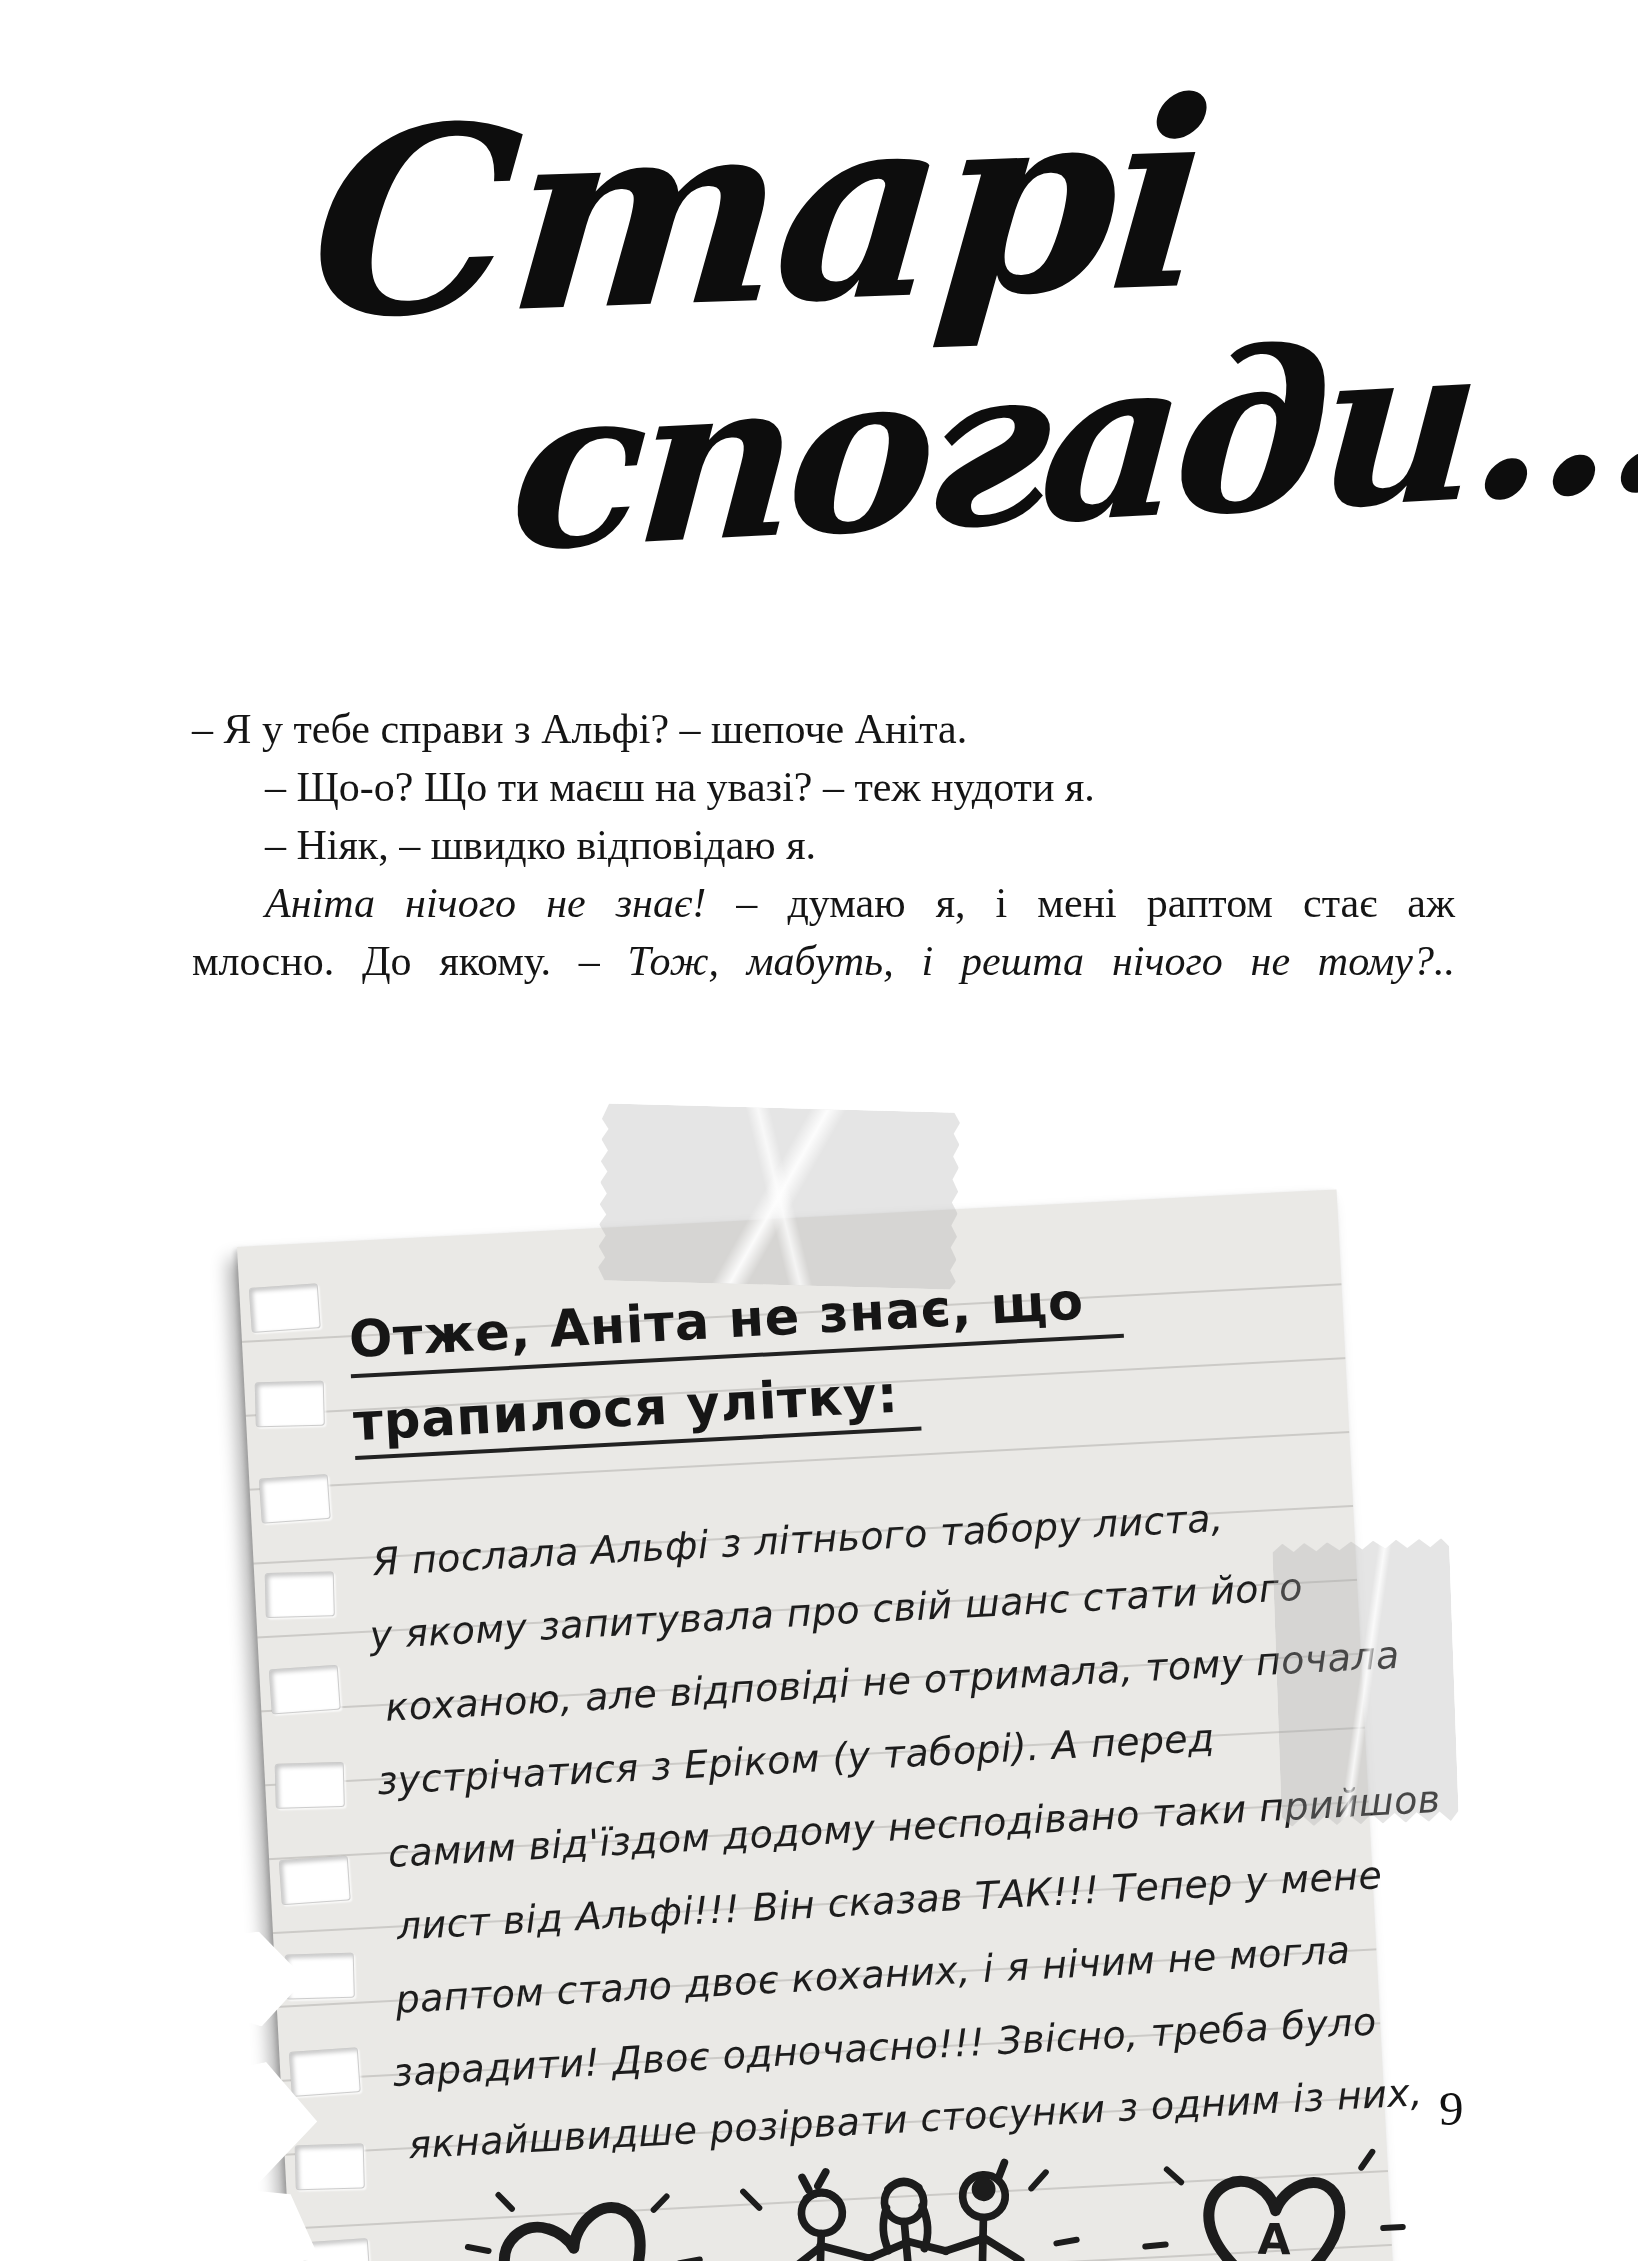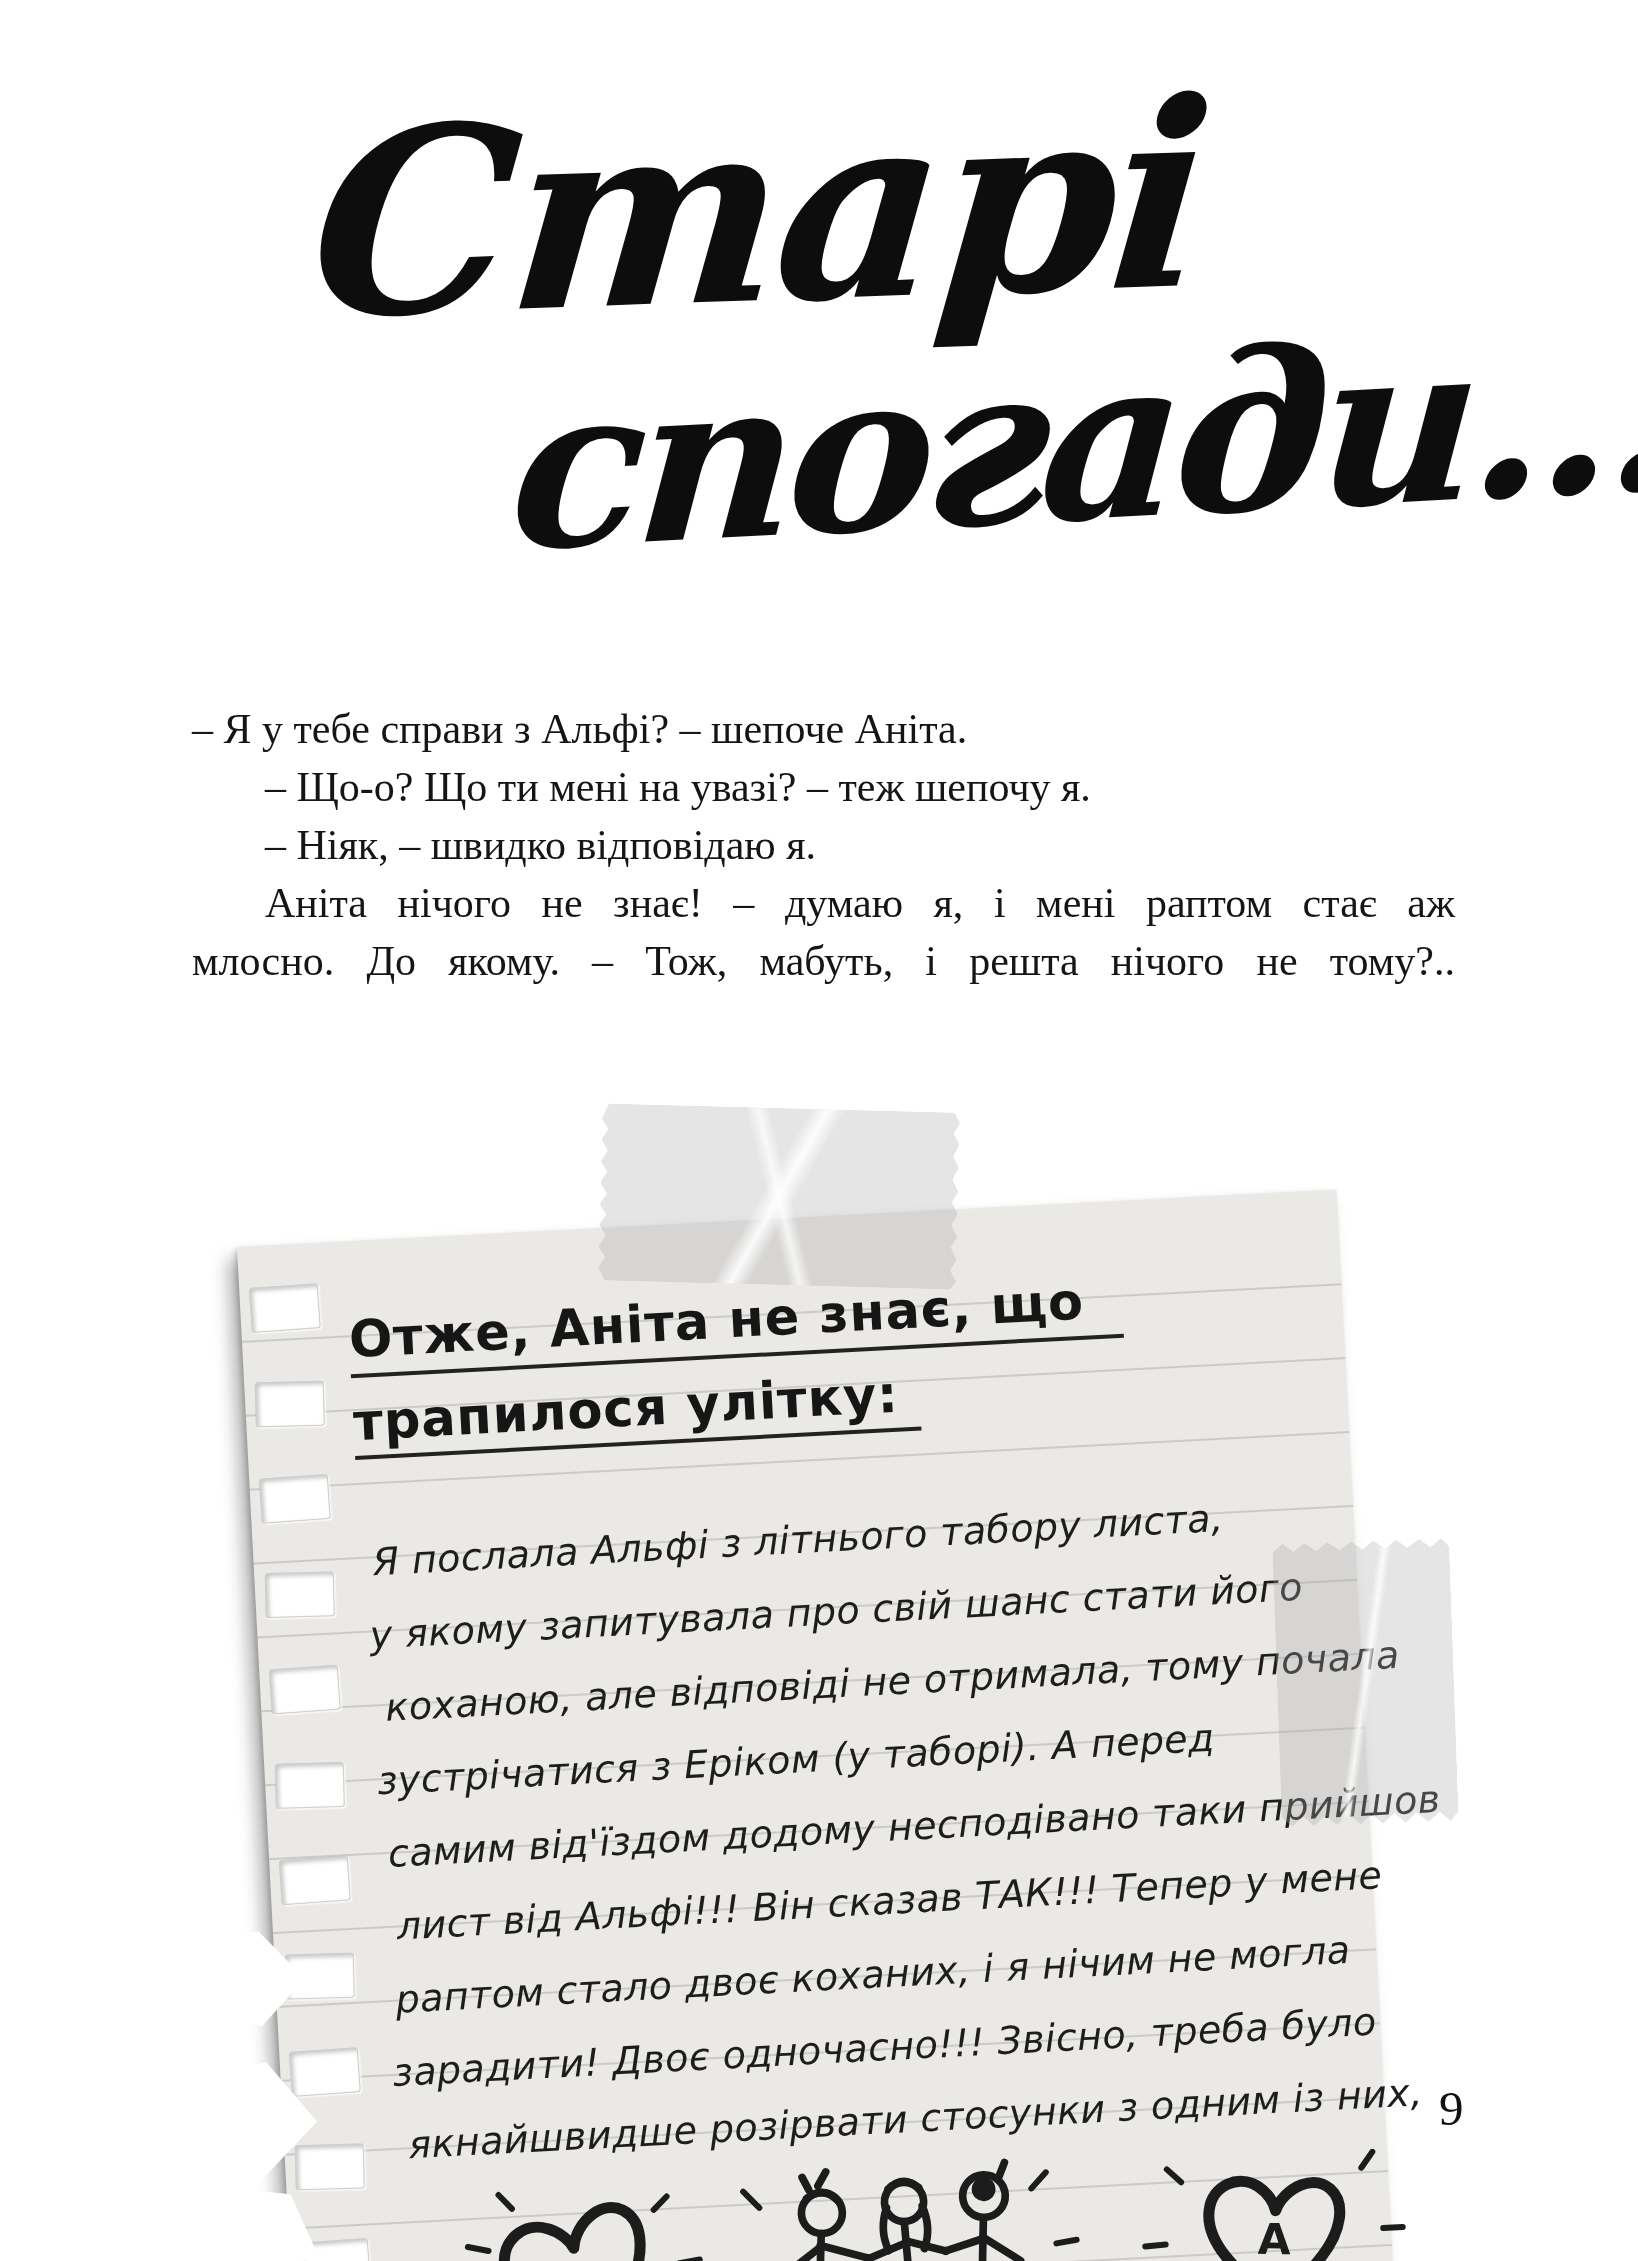--- a/index.html
+++ b/index.html
@@ -10,21 +10,21 @@
   .title-l1,.title-l2{position:absolute;margin:0;line-height:1;color:#0d0d0d;
         font-family:"DejaVu Serif", serif;font-weight:700;font-style:italic;white-space:nowrap;}
   .title-l1{left:314px;top:82px;font-size:256px;letter-spacing:-5.1px;transform:rotate(-2deg) skewX(-7deg);}
   .title-l2{left:512px;top:331px;font-size:220px;letter-spacing:-8.5px;transform:rotate(-3deg) skewX(-7deg);}
 
   
   .body-text{position:absolute;left:192px;top:700px;width:1263px;font-size:42px;line-height:58px;}
   .bl{height:58px;white-space:nowrap;}
   .bl.just{white-space:normal;text-align:justify;text-align-last:justify;}
   .bl.ind{padding-left:73px;}
-  .it{}
+  .it{font-style:italic;}
 
   
   .paper{position:absolute;left:237px;top:1247px;width:1101px;height:1246px;
          transform:rotate(-3deg);transform-origin:top left;
          background-color:#eae9e6;
          background-image:repeating-linear-gradient(0deg,transparent 0px,transparent 72px,rgba(95,92,88,0.22) 72px,rgba(95,92,88,0.22) 74px);
          background-position:0 32px;
          box-shadow:-10.2px 12px 17px rgba(0,0,0,0.30), -2.6px 2.6px 5.1px rgba(0,0,0,0.18);}
   .hole{position:absolute;left:10.2px;width:67px;height:43px;background:#ffffff;border-radius:3.4px;
         border:0.9px solid rgba(0,0,0,0.20);
@@ -69,21 +69,21 @@
 </head>
 <body>
 
 <div class="page">
 
   <h1 class="title-l1">Старі</h1>
   <h1 class="title-l2">спогади...</h1>
 
   <div class="body-text">
     <div class="bl"><span>– Я у тебе справи з Альфі? – шепоче Аніта.</span></div>
-    <div class="bl ind"><span>– Що-о? Що ти мені на увазі? – теж шепочу я.</span></div>
+    <div class="bl ind"><span>– Що-о? Що ти маєш на увазі? – теж нудоти я.</span></div>
     <div class="bl ind"><span>– Ніяк, – швидко відповідаю я.</span></div>
     <div class="bl ind just"><span class="it">Аніта нічого не знає!</span><span> – думаю я, і мені раптом стає аж</span></div>
     <div class="bl just"><span>млосно. До якому. – </span><span class="it">Тож, мабуть, і решта нічого не тому?..</span></div>
   </div>
 
   <div class="paper">
     <div class="hole" style="top:41px"></div>
     <div class="hole" style="top:137px"></div>
     <div class="hole" style="top:232px"></div>
     <div class="hole" style="top:328px"></div>

